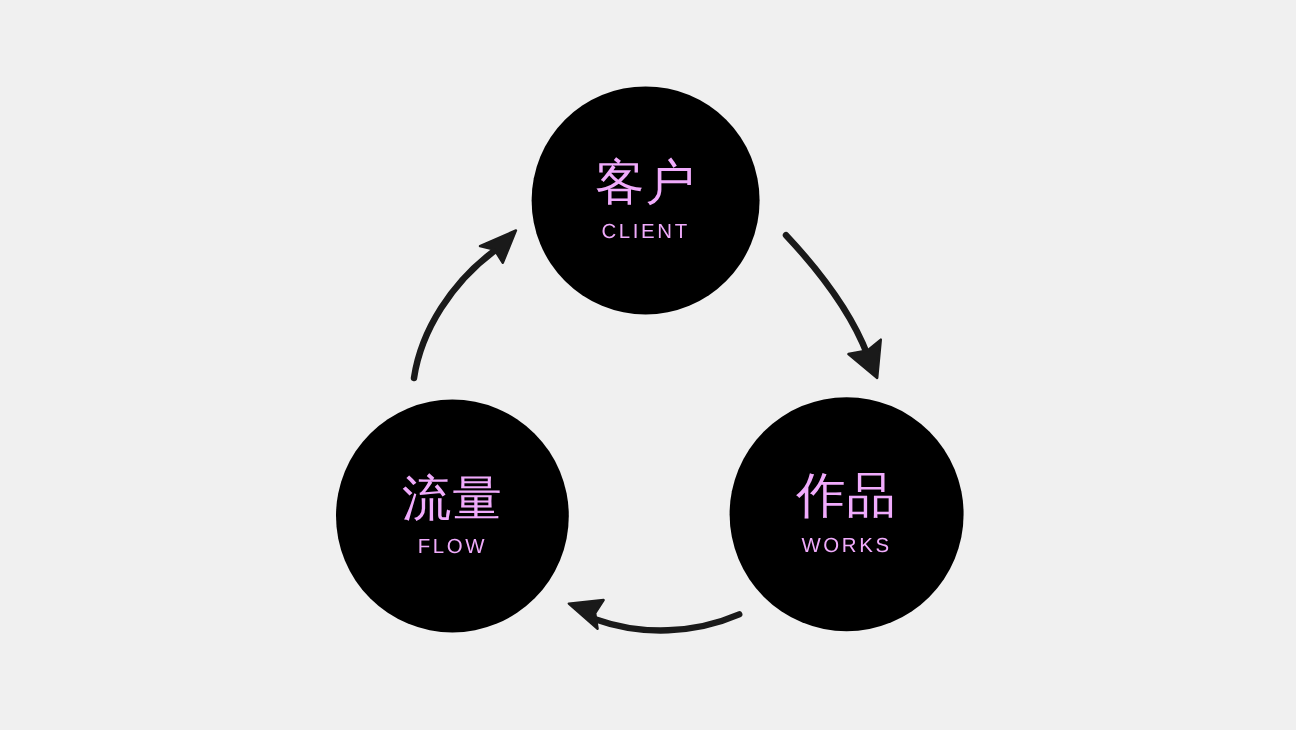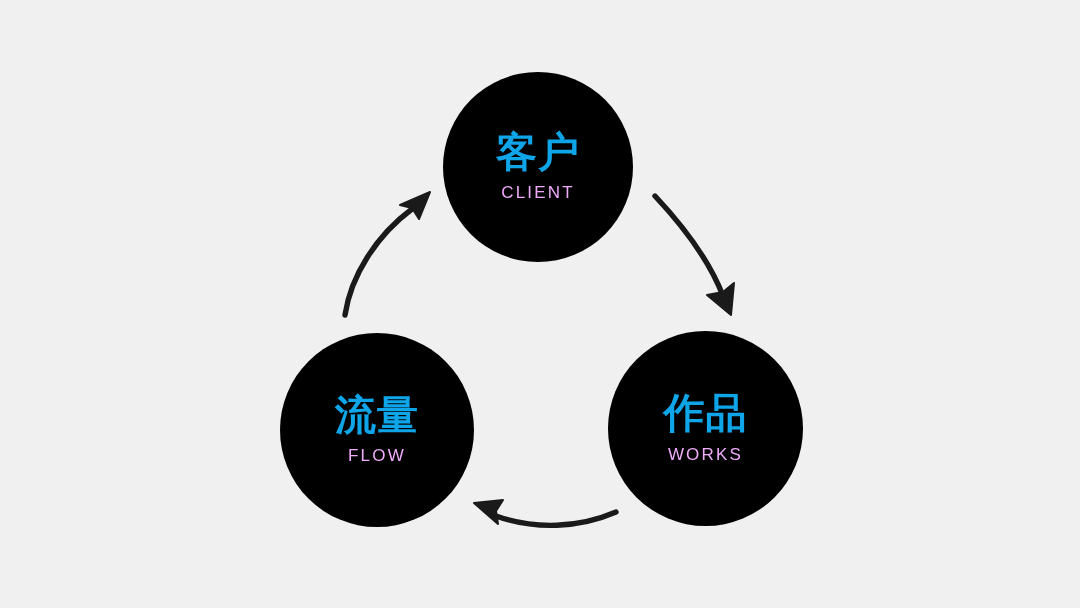--- a/index.html
+++ b/index.html
@@ -29,22 +29,22 @@
   .node {
     position: absolute;
     border-radius: 50%;
     background: #000000;
     display: flex;
     flex-direction: column;
     align-items: center;
     justify-content: center;
   }
   .node-cn {
-    color: #0ea5e9;
-    font-weight: bold;
+    color: #f0abfc;
+    font-weight: normal;
     font-size: 41px;
     line-height: 1.05;
     letter-spacing: 1px;
     white-space: nowrap;
     text-align: right;
   }
   .node-en {
     color: #f0abfc;
     font-size: 17px;
     font-weight: 300;

